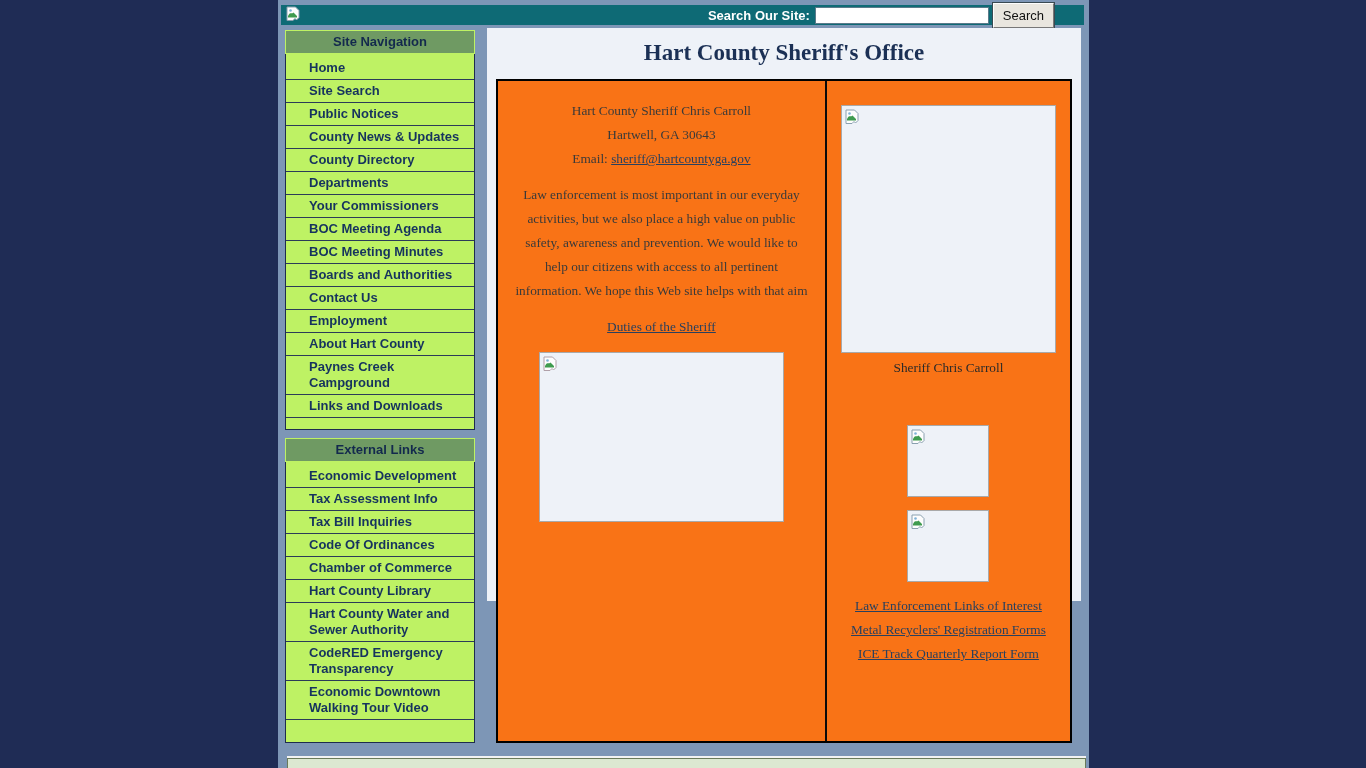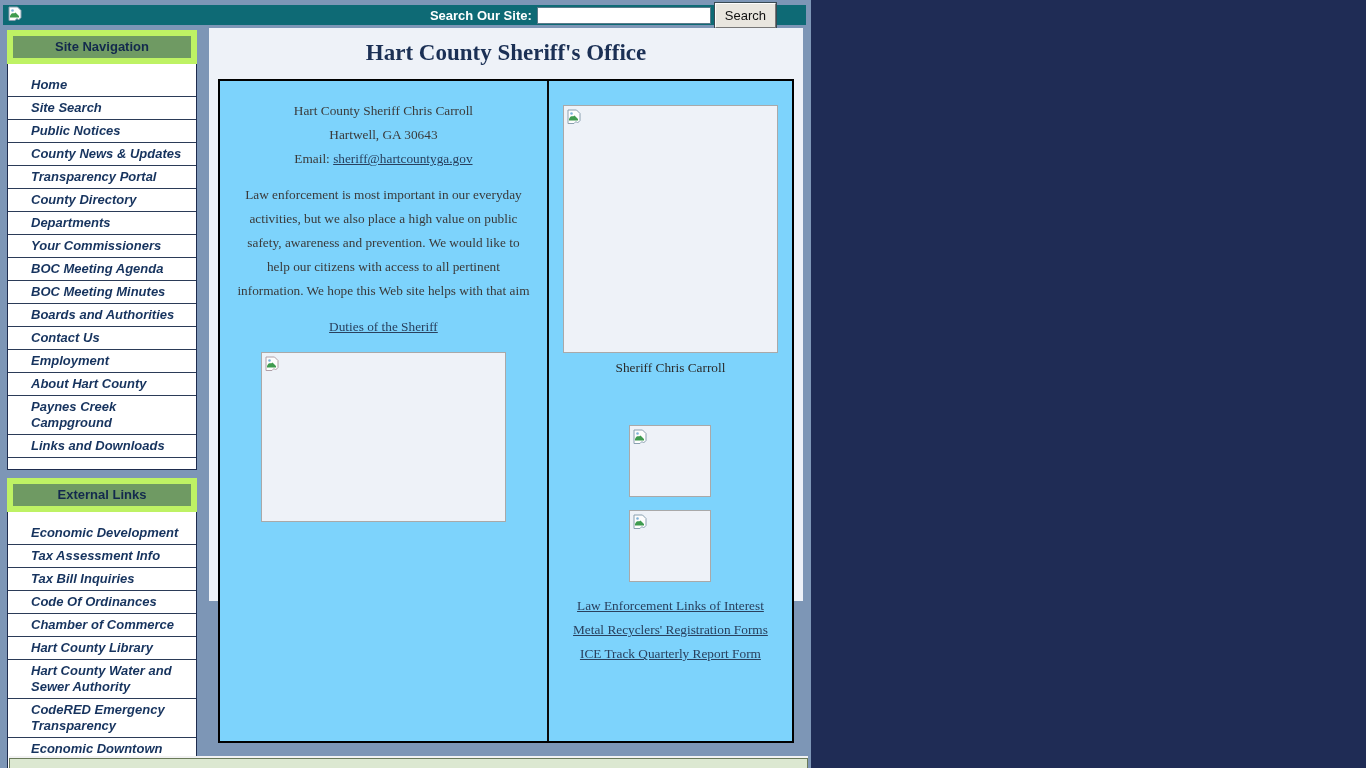--- a/index.html
+++ b/index.html
@@ -1,52 +1,52 @@
 <!DOCTYPE html>
 <html><head>
 <meta charset="utf-8">
 <style>
   * { margin:0; padding:0; box-sizing:border-box; }
   html,body { width:1366px; height:768px; overflow:hidden; }
   body { background:#1f2c55; font-family:"Liberation Sans", sans-serif; }
 
-  .band { position:relative; width:811px; height:768px; background:#7d96b6; }
+  .band { position:relative; width:811px; height:768px; margin-left:278px; background:#7d96b6; }
 
   
   .topbar { position:absolute; top:5px; left:3px; width:803px; height:20px;
             background:#0e6a75; display:flex; align-items:center; padding:0 30px 0 5px; }
   .topbar .brokenimg { margin-top:2px; }
   .topbar-spacer { flex:1; }
   .search-label { color:#ffffff; font-weight:bold; font-size:13px; margin-right:5px; white-space:nowrap; }
   .search-input { width:174px; height:17px; border:1px solid #5a7a8a; background:#ffffff;
                   font-size:12px; padding:0 3px; margin-right:4px; }
   .search-btn { height:25px; background:#e9e6df; border:1px solid #777;
                 border-top-color:#fdfdfd; border-left-color:#fdfdfd;
                 box-shadow:0 0 0 1px #3a4a52; font-size:13px; color:#111; padding:0 9px;
                 font-family:"Liberation Sans", sans-serif; }
 
   
   .columns { position:absolute; top:28px; left:0; width:100%; }
   .sidebar { position:absolute; left:7px; top:2px; width:190px; font-size:13px; }
-  .nav-header { background:#6f9a63; border:6px solid #bef264; color:#13294d;
+  .nav-header { background:#6f9a63; border:1px solid #bef264; color:#13294d;
                 font-weight:bold; text-align:center; padding:3px 0 4px; }
-  .nav-list { background:#ffffff; border:1px solid #1e2c4e; border-top:none; padding-top:10px;font-style:italic; }
+  .nav-list { background:#bef264; border:1px solid #1e2c4e; border-top:none; padding-top:3px; }
   .nav-item { color:#16335e; font-weight:bold; padding:3px 6px 3px 23px;
               border-bottom:1px solid #2b3b58; line-height:16px; cursor:pointer; }
   .nav-list.first { padding-bottom:11px; }
   .nav-list.second { padding-bottom:22px; }
   .nav-gap { height:8px; }
 
   
   .main { position:absolute; left:209px; top:0; width:594px; height:573px;
           background:#eef2f8;font-family:Liberation Serif, serif; }
   .page-title { text-align:center; color:#1b3055; font-weight:bold; font-size:23px;
                 padding:12px 0 13px; }
   .content-box { margin:0 9px; border:2px solid #000; display:flex; min-height:664px;
-                 background:#7dd3fc; }
+                 background:#f97316; }
   .col-left { width:57.5%; border-right:2px solid #0a0a0a; padding:18px 16px 20px; text-align:center;
               font-size:13.3px; color:#3a3a3a; }
   .col-right { flex:1; padding-top:24px; text-align:center; font-size:13.3px; color:#2a2a2a; }
 
   .contact-line { display:block; line-height:24px; }
   .para { line-height:24px; margin-top:12px; }
   .page-link { color:#29405e; text-decoration:underline; cursor:pointer; }
   .duties { display:inline-block; margin-top:12px; line-height:24px; }
 
   .placeholder { position:relative; border:1px solid #a9a9a9; background:#eef2f8; }
@@ -86,21 +86,20 @@
 
   <div class="columns">
 
     <div class="sidebar">
       <div class="nav-header">Site Navigation</div>
       <div class="nav-list first">
         <div class="nav-item">Home</div>
         <div class="nav-item">Site Search</div>
         <div class="nav-item">Public Notices</div>
         <div class="nav-item">County News &amp; Updates</div>
-        <div class="nav-item">Transparency Portal</div>
         <div class="nav-item">County Directory</div>
         <div class="nav-item">Departments</div>
         <div class="nav-item">Your Commissioners</div>
         <div class="nav-item">BOC Meeting Agenda</div>
         <div class="nav-item">BOC Meeting Minutes</div>
         <div class="nav-item">Boards and Authorities</div>
         <div class="nav-item">Contact Us</div>
         <div class="nav-item">Employment</div>
         <div class="nav-item">About Hart County</div>
         <div class="nav-item">Paynes Creek Campground</div>

